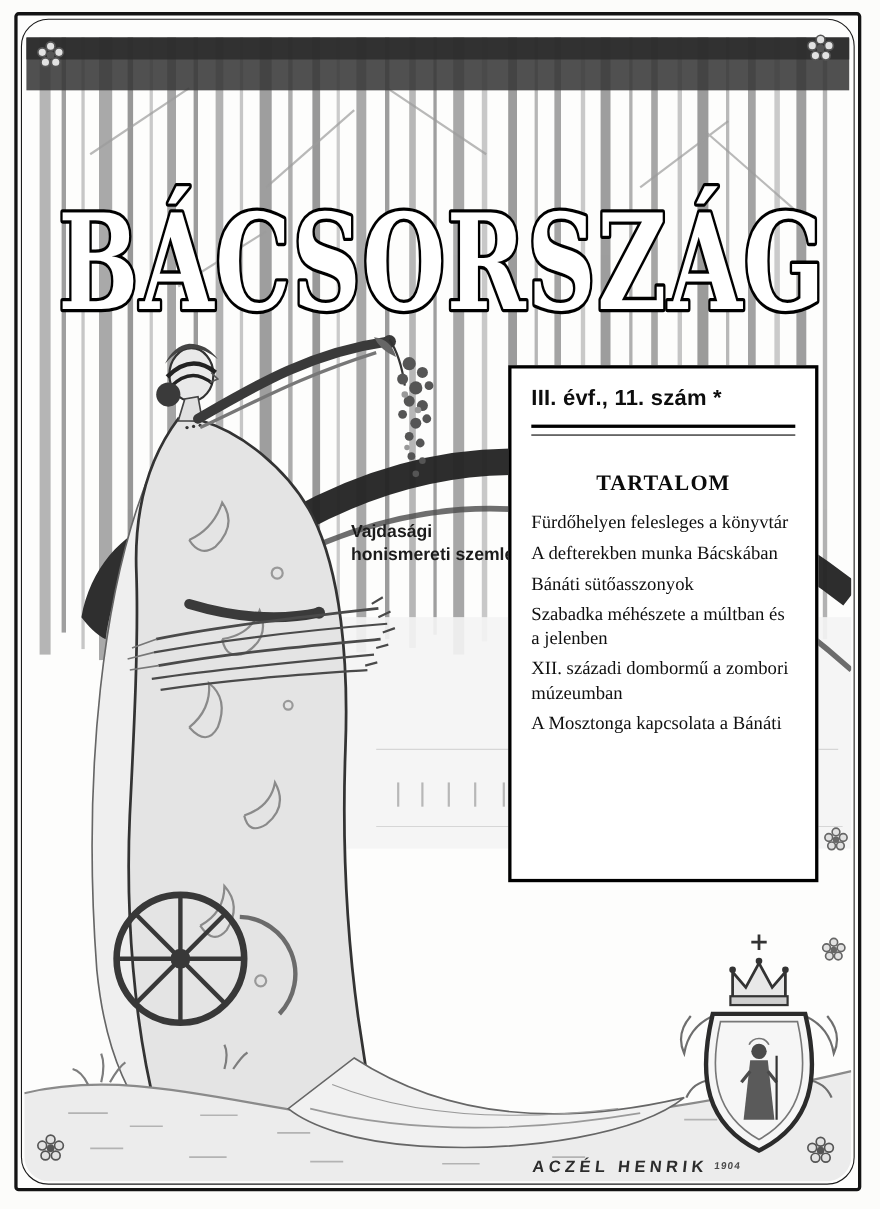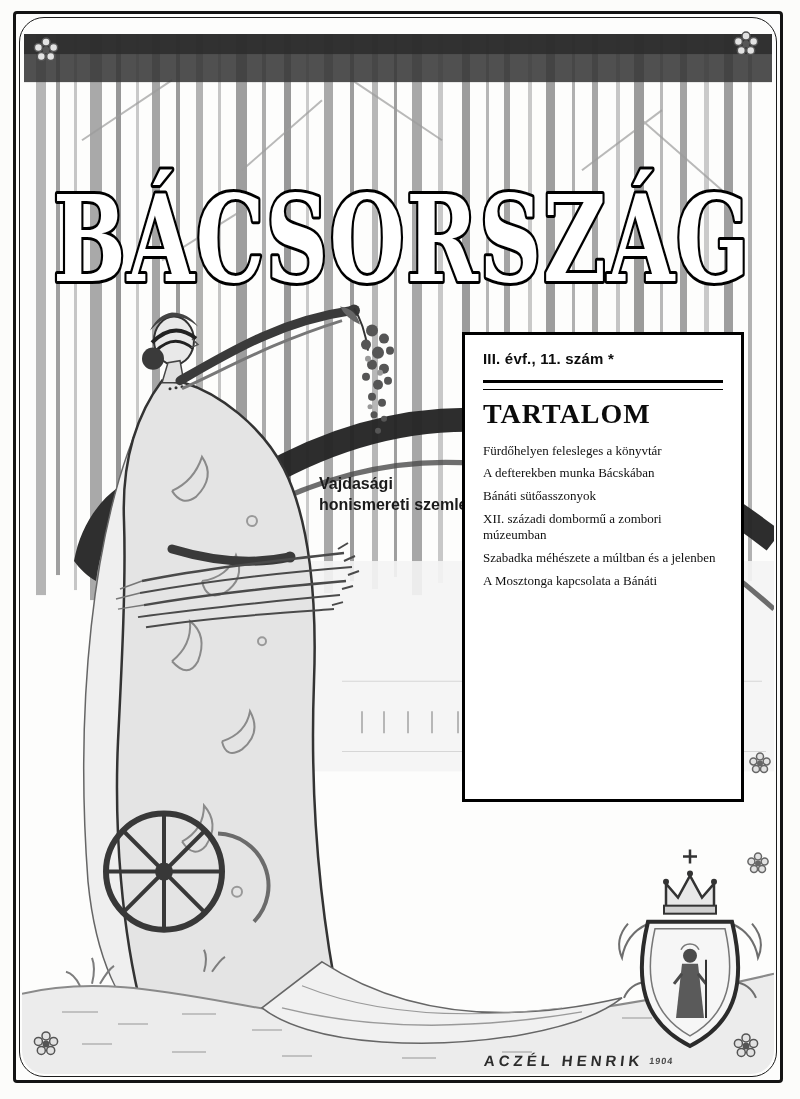--- a/index.html
+++ b/index.html
@@ -33,31 +33,31 @@
   }
   .subtitle{
     position:absolute;left:303px;top:460px;width:152px;z-index:4;
     font-weight:bold;font-size:16px;line-height:1.3;color:#1b1b1b;
   }
   .issue-box{
     position:absolute;left:446px;top:318px;width:282px;min-height:470px;z-index:5;
     background:#ffffff;border:3px solid #000;box-sizing:border-box;
     padding:14px 18px 20px 18px;
   }
-  .issue-line{font-weight:bold;font-size:15px;line-height:1.32;color:#0d0d0d;letter-spacing:.2px;}
+  .issue-line{font-weight:bold;font-size:20px;line-height:1.32;color:#0d0d0d;letter-spacing:.2px;}
   .double-rule{margin-top:11px;height:6px;border-top:3.5px solid #000;border-bottom:1.5px solid #000;}
   .toc-heading{
-    margin:8px 0 13px 0;
+    margin:32px 0 13px 0;text-align:center;
     font-family:"Liberation Serif","DejaVu Serif",serif;
-    font-weight:bold;font-size:28px;letter-spacing:1px;color:#0b0b0b;
+    font-weight:bold;font-size:20px;letter-spacing:1px;color:#0b0b0b;
   }
   .toc{
     list-style:none;margin:0;padding:0;
     font-family:"Liberation Serif","DejaVu Serif",serif;
-    font-size:13px;line-height:1.28;color:#101010;
+    font-size:17px;line-height:1.28;color:#101010;
   }
   .toc li{margin-bottom:6px;}
   .signature{
     position:absolute;left:468px;top:1038px;z-index:6;
     font-weight:bold;font-size:15px;letter-spacing:4px;color:#2c2c2c;
     transform:skewX(-6deg);white-space:nowrap;
   }
   .sig-year{font-size:9px;letter-spacing:1px;margin-left:6px;vertical-align:2px;color:#4a4a4a;}
 </style>
 </head>
@@ -345,22 +345,22 @@
   <div class="subtitle">Vajdasági honismereti szemle</div>
 
   <div class="issue-box">
     <div class="issue-line">III. évf., 11. szám *</div>
     <div class="double-rule"></div>
     <div class="toc-heading">TARTALOM</div>
     <ul class="toc">
       <li>Fürdőhelyen felesleges a könyvtár</li>
       <li>A defterekben munka Bácskában</li>
       <li>Bánáti sütőasszonyok</li>
+      <li>Szabadka méhészete a múltban és a jelenben</li>
       <li>XII. századi dombormű a zombori múzeumban</li>
-      <li>Szabadka méhészete a múltban és a jelenben</li>
       <li>A Mosztonga kapcsolata a Bánáti</li>
     </ul>
   </div>
 
   <div class="signature">
     <span>ACZÉL HENRIK</span><span class="sig-year">1904</span>
   </div>
 
 </div>
 

